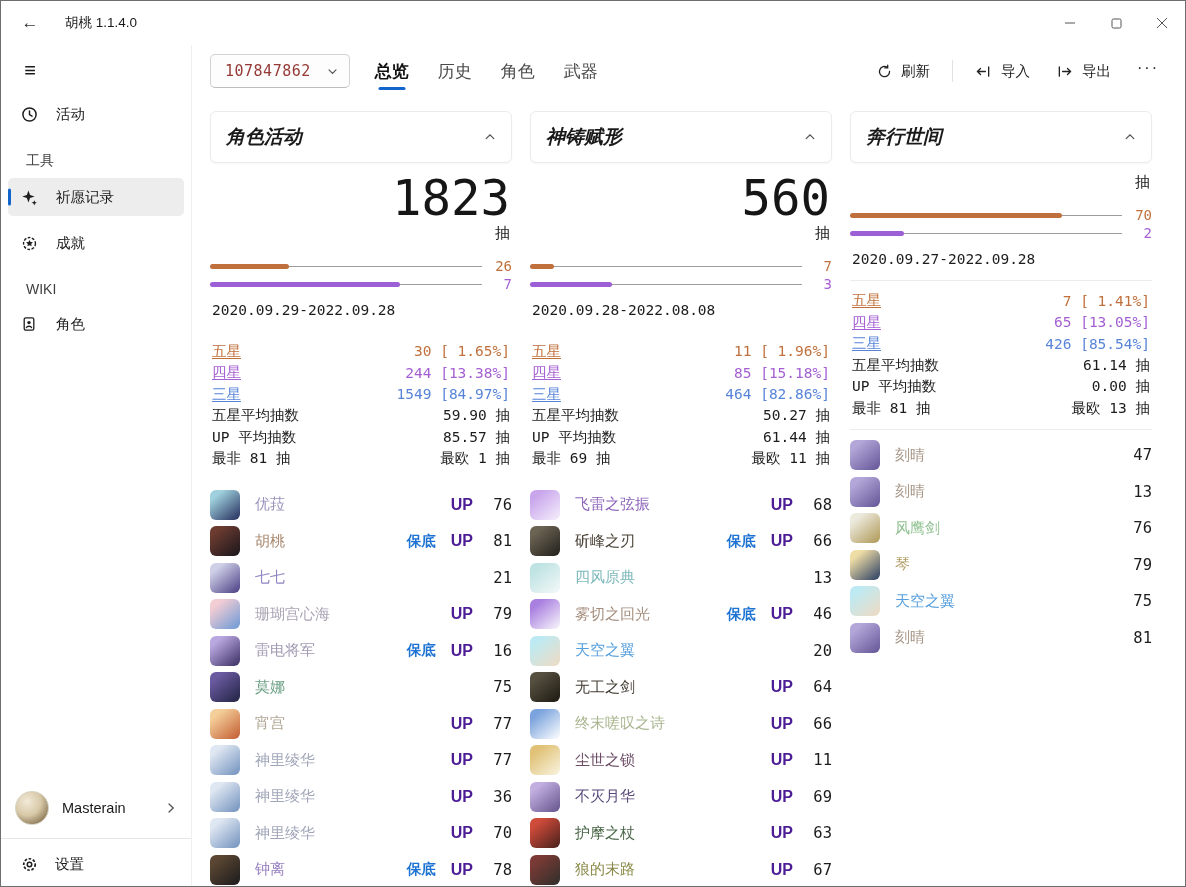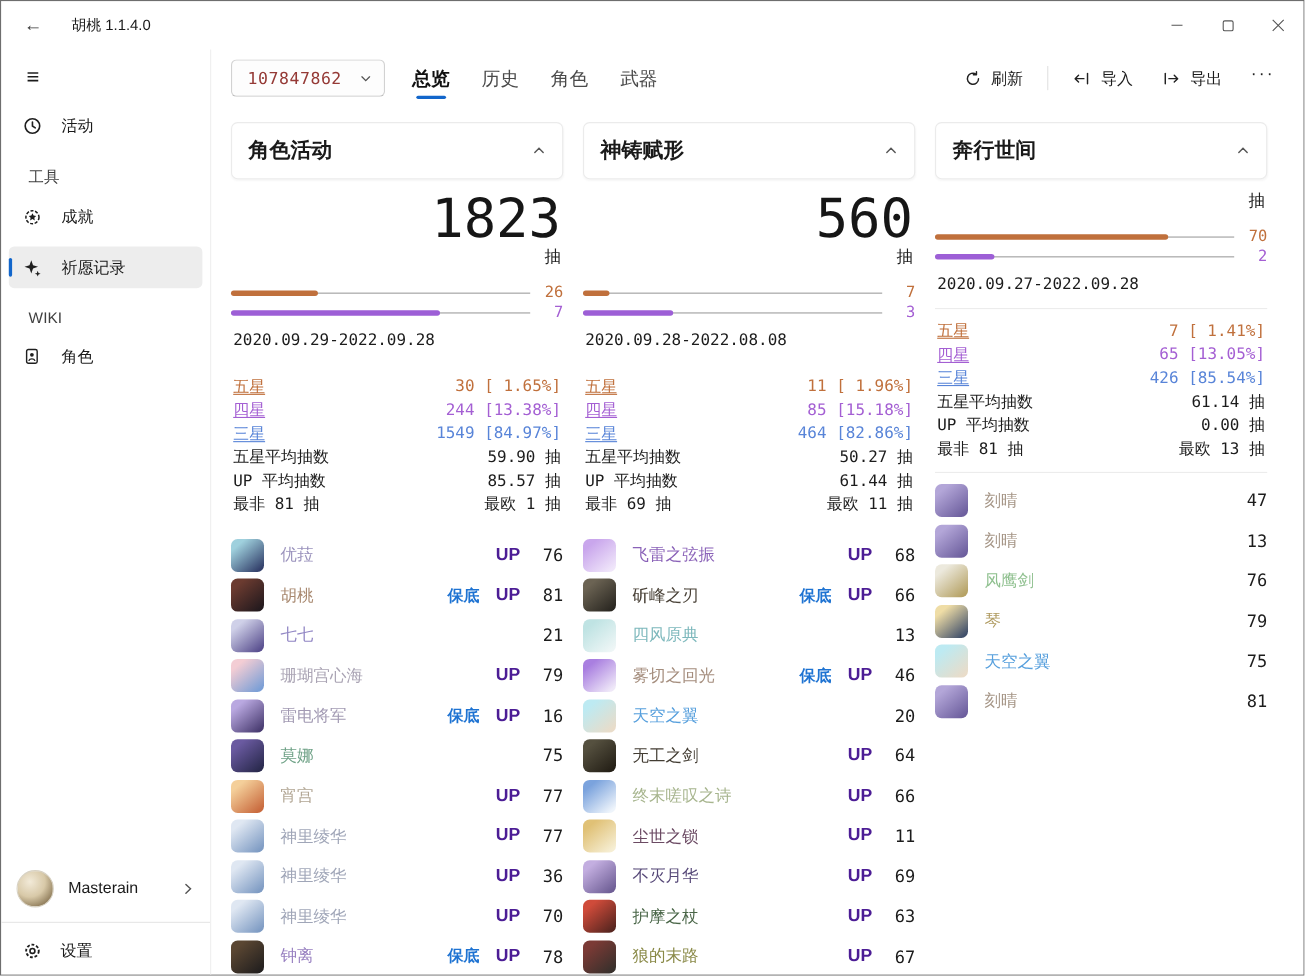--- a/index.html
+++ b/index.html
@@ -49,21 +49,21 @@
   .tb-right { margin-left:auto; display:flex; align-items:center; gap:6px; }
   .tb-btn { display:flex; align-items:center; gap:9px; font-size:14.5px; color:#1c1c1c; padding:7px 10px; border-radius:5px; cursor:pointer; }
   .tb-divider { width:1px; height:22px; background:#e2e2e2; margin:0 6px; }
   .tb-icon { display:flex; color:#333; }
   .more-btn { font-size:16px; letter-spacing:2px; padding:4px 10px 10px; color:#222; cursor:pointer; }
 
   
   .content { flex:1; display:flex; gap:18px; padding:14px 18px 0; overflow:hidden; height:762px; }
   .banner-col { width:302px; flex-shrink:0; display:flex; flex-direction:column; }
 
-  .card-header { border:1px solid #ebebeb; border-radius:6px; background:#fff; box-shadow:0 1px 2px rgba(0,0,0,.04); padding:12px 15px; display:flex; align-items:center; justify-content:space-between; }
+  .card-header { border:1px solid #ebebeb; border-radius:6px; background:#fff; box-shadow:0 1px 2px rgba(0,0,0,.04); padding:12px 15px; display:flex; align-items:center; justify-content:space-between;font-style:italic; }
   .card-title { font-size:19px; font-weight:700; }
   .collapse-btn { color:#555; cursor:pointer; display:flex; }
 
   .total-row { display:flex; align-items:flex-end; margin:10px 2px 4px;flex-direction:column; }
   .total-num { font-family:"DejaVu Sans Mono",monospace; font-size:49px; line-height:1.05; color:#161616; }
   .total-unit { font-size:15px; margin:0 0 9px 11px; color:#222; }
 
   .bar-row { display:flex; align-items:center; height:16px; margin-top:2px; }
   .bar-track { flex:1; position:relative; height:5px; }
   .bar-track::before { content:''; position:absolute; left:0; right:0; top:2px; height:1px; background:#9d9d9d; }
@@ -138,38 +138,38 @@
           <svg width="17" height="17" viewBox="0 0 16 16">
               <circle cx="8" cy="8" r="6.2" fill="none" stroke="#1f1f1f" stroke-width="1.4"></circle>
               <path d="M8 4.6V8l2.4 1.6" fill="none" stroke="#1f1f1f" stroke-width="1.4" stroke-linecap="round"></path>
             </svg>
         </span>
         <span>活动</span>
       </div>
 
       <div class="section-label">工具</div>
 
+      <div class="side-item selected">
+        <span class="side-icon">
+          <svg width="17" height="17" viewBox="0 0 16 16">
+              <path d="M7 1.5l1.5 4.2L12.8 7 8.5 8.5 7 12.8 5.5 8.5 1.2 7l4.3-1.3z" fill="#1f1f1f"></path>
+              <path d="M12.5 10.5l.7 1.8 1.8.7-1.8.7-.7 1.8-.7-1.8-1.8-.7 1.8-.7z" fill="#1f1f1f"></path>
+            </svg>
+        </span>
+        <span>祈愿记录</span>
+      </div>
+
       <div class="side-item">
         <span class="side-icon">
           <svg width="17" height="17" viewBox="0 0 16 16">
               <circle cx="8" cy="8" r="5.6" fill="none" stroke="#1f1f1f" stroke-width="1.3" stroke-dasharray="2.6 1.4"></circle>
               <path d="M8 4.6l1 2 2.2.3-1.6 1.6.4 2.2L8 9.6l-2 1.1.4-2.2-1.6-1.6 2.2-.3z" fill="#1f1f1f"></path>
             </svg>
         </span>
         <span>成就</span>
-      </div>
-
-      <div class="side-item selected">
-        <span class="side-icon">
-          <svg width="17" height="17" viewBox="0 0 16 16">
-              <path d="M7 1.5l1.5 4.2L12.8 7 8.5 8.5 7 12.8 5.5 8.5 1.2 7l4.3-1.3z" fill="#1f1f1f"></path>
-              <path d="M12.5 10.5l.7 1.8 1.8.7-1.8.7-.7 1.8-.7-1.8-1.8-.7 1.8-.7z" fill="#1f1f1f"></path>
-            </svg>
-        </span>
-        <span>祈愿记录</span>
       </div>
 
       <div class="section-label">WIKI</div>
 
       <div class="side-item">
         <span class="side-icon">
           <svg width="16" height="16" viewBox="0 0 16 16">
               <rect x="3.2" y="1.8" width="9.6" height="12.4" rx="1.6" fill="none" stroke="#1f1f1f" stroke-width="1.3"></rect>
               <circle cx="8" cy="6.6" r="1.7" fill="#1f1f1f"></circle>
               <path d="M5.4 11.6c.6-1.8 4.6-1.8 5.2 0" fill="none" stroke="#1f1f1f" stroke-width="1.3" stroke-linecap="round"></path>

